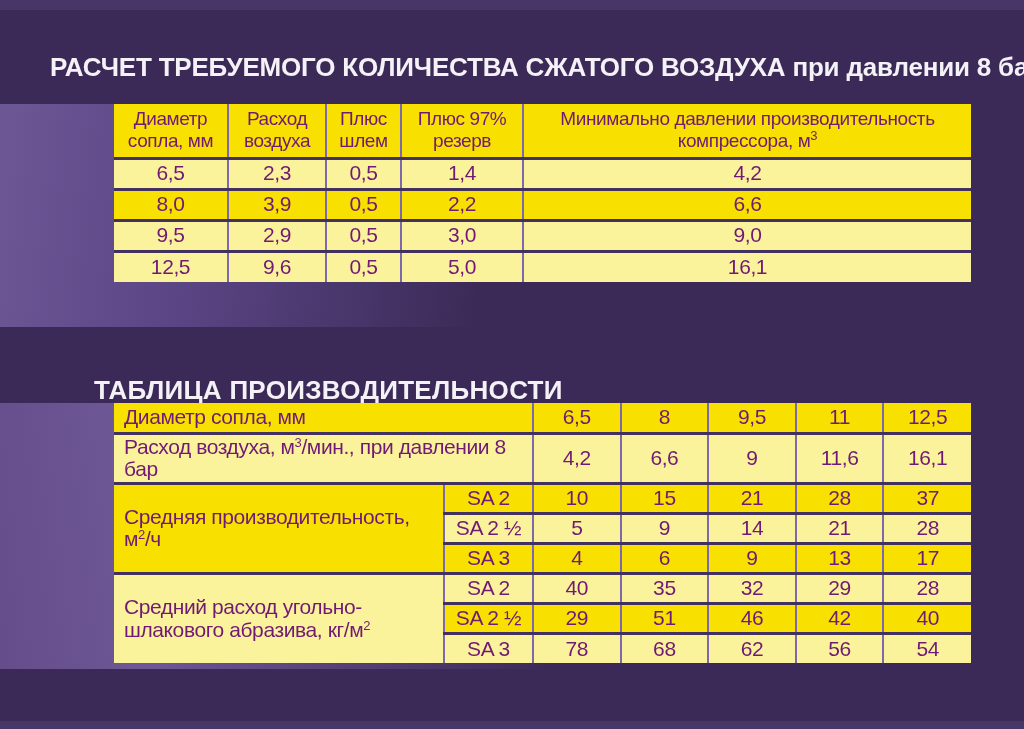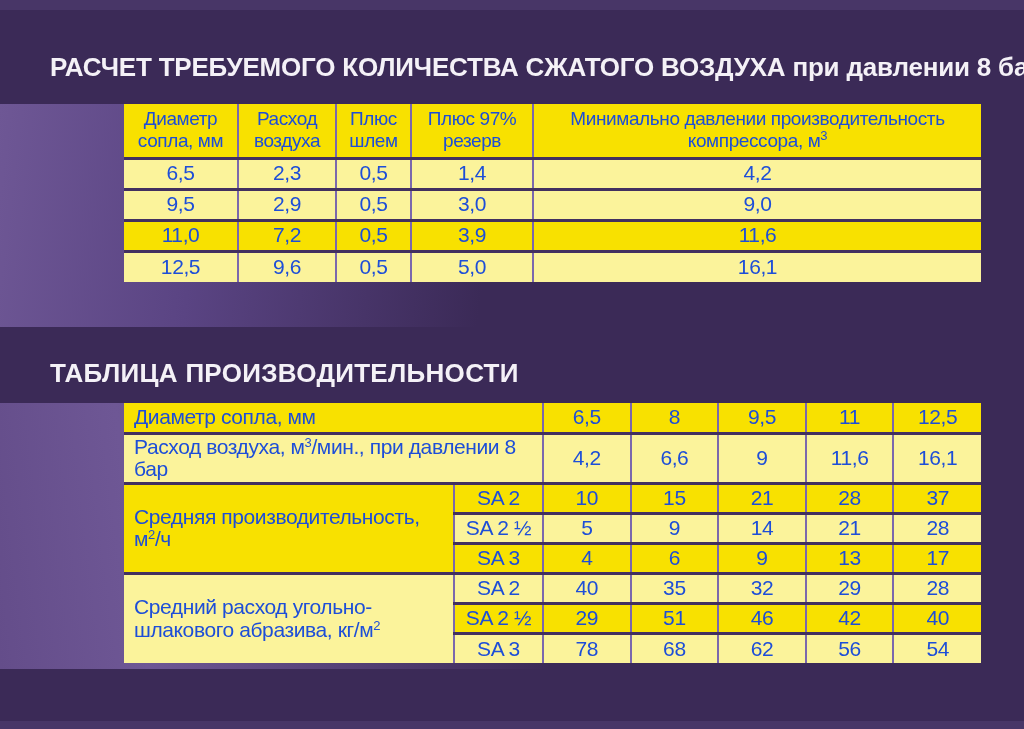--- a/index.html
+++ b/index.html
@@ -13,24 +13,24 @@
   .strip-top{top:0;height:10px;}
   .strip-bottom{top:721px;height:8px;}
   .band{position:absolute;left:0;width:1024px;}
   .band-1{top:104px;height:223px;background:linear-gradient(97deg,#6e5795 0%,#5a4483 20%,#3b2a57 48%);}
   .band-2{top:403px;height:266px;background:linear-gradient(83deg,#644d8a 0%,#6e5795 14%,#3b2a57 52%);}
   .page-title{
     position:absolute;left:50px;color:#f4f1f7;font-weight:700;
     font-size:26px;letter-spacing:-0.2px;white-space:nowrap;
   }
   .title-1{top:52px;}
-  .title-2{top:358px;letter-spacing:0.3px;}
+  .title-2{top:375px;letter-spacing:0.3px;margin-left:44px;}
   table{
-    position:absolute;left:124px;border-collapse:collapse;border-style:hidden;
-    table-layout:fixed;width:857px;color:#1d4ed8;
+    position:absolute;left:114px;border-collapse:collapse;border-style:hidden;
+    table-layout:fixed;width:857px;color:#701a75;
   }
   .table-1{top:104px;}
   .table-2{top:403px;}
   td{
     border-top:3px solid #42305f;border-bottom:3px solid #42305f;
     border-left:2px solid #7b68ad;border-right:2px solid #7b68ad;
     text-align:center;vertical-align:middle;
     font-size:21px;line-height:1.08;letter-spacing:-0.4px;
     padding:1px 4px;
   }
@@ -70,32 +70,32 @@
     <td class="bright hdr"><span>Минимально давлении производительность компрессора, м</span><sup>3</sup></td>
   </tr>
   <tr class="row-d1">
     <td class="pale">6,5</td>
     <td class="pale">2,3</td>
     <td class="pale">0,5</td>
     <td class="pale">1,4</td>
     <td class="pale">4,2</td>
   </tr>
   <tr class="row-d1">
+    <td class="bright">8,0</td>
+    <td class="bright">3,9</td>
+    <td class="bright">0,5</td>
+    <td class="bright">2,2</td>
+    <td class="bright">6,6</td>
+  </tr>
+  <tr class="row-d1">
     <td class="pale">9,5</td>
     <td class="pale">2,9</td>
     <td class="pale">0,5</td>
     <td class="pale">3,0</td>
     <td class="pale">9,0</td>
-  </tr>
-  <tr class="row-d1">
-    <td class="bright">11,0</td>
-    <td class="bright">7,2</td>
-    <td class="bright">0,5</td>
-    <td class="bright">3,9</td>
-    <td class="bright">11,6</td>
   </tr>
   <tr class="row-d1">
     <td class="pale">12,5</td>
     <td class="pale">9,6</td>
     <td class="pale">0,5</td>
     <td class="pale">5,0</td>
     <td class="pale">16,1</td>
   </tr>
 </tbody>
   </table>

